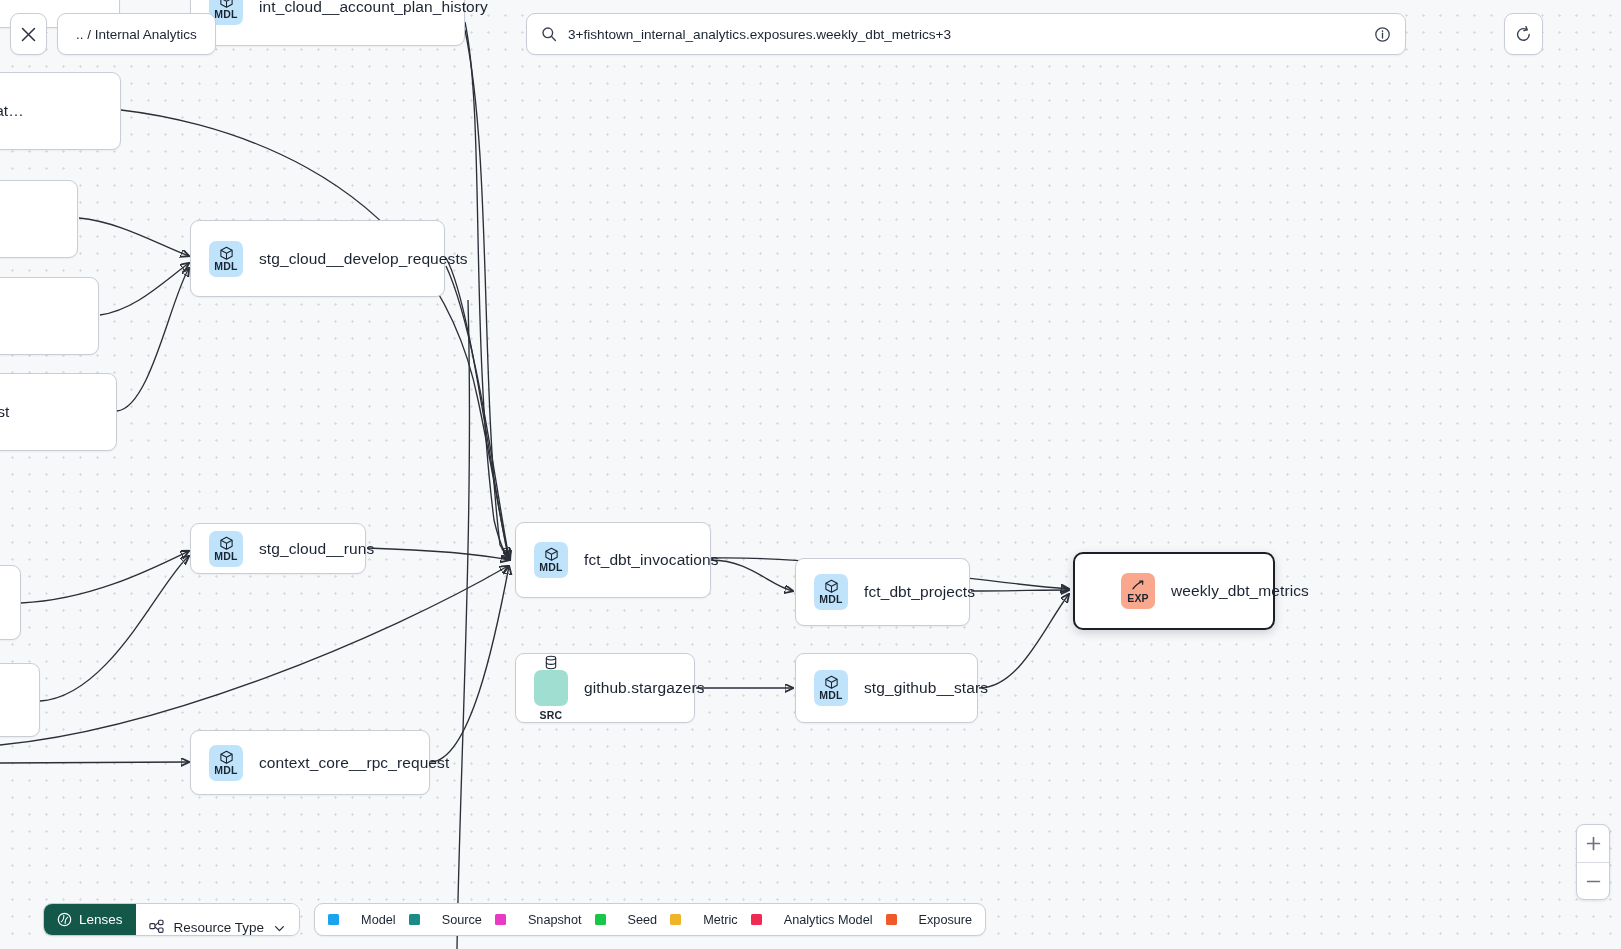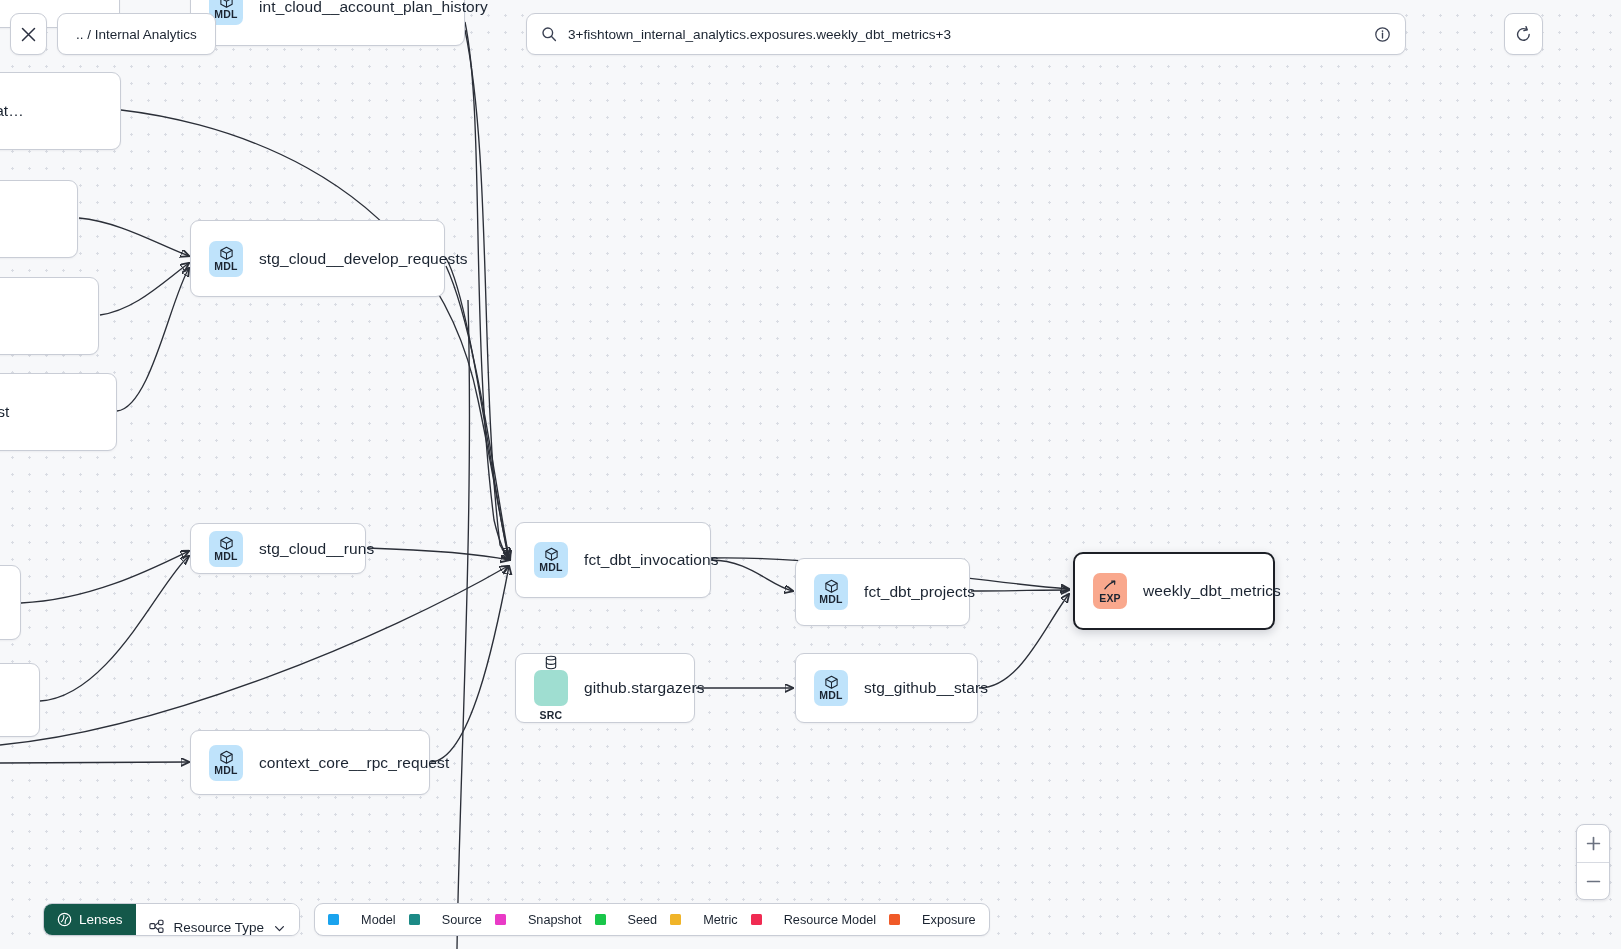--- a/index.html
+++ b/index.html
@@ -51,21 +51,21 @@
   .badge .glyph { display: block; line-height: 0; }
   .badge .btxt {
     font-size: 10.5px;
     font-weight: 700;
     letter-spacing: .2px;
     line-height: 11px;
     color: #1b2431;
   }
   .badge.mdl { background: #bfe3fb; }
   .badge.src { background: #9fded1; gap: 40px; }
-  .badge.exp { background: #f9a88d; }
+  .badge.exp { background: #f9a88d; margin-left: 28px; }
   .node-label {
     font-size: 15.5px;
     color: #1b2431;
     white-space: nowrap;
     letter-spacing: .1px;
   }
 
   
   .tl-btn {
     position: absolute;
@@ -407,21 +407,21 @@
         <div class="lg-item">
           <span class="lg-sw" style="background:#19c64a"></span>
           <span class="lg-tx">Seed</span>
         </div>
         <div class="lg-item">
           <span class="lg-sw" style="background:#f0b429"></span>
           <span class="lg-tx">Metric</span>
         </div>
         <div class="lg-item">
           <span class="lg-sw" style="background:#f02b52"></span>
-          <span class="lg-tx">Resource Model</span>
+          <span class="lg-tx">Analytics Model</span>
         </div>
         <div class="lg-item">
           <span class="lg-sw" style="background:#f05a28"></span>
           <span class="lg-tx">Exposure</span>
         </div>
       </div>
   </div>
 
 </div>
 

